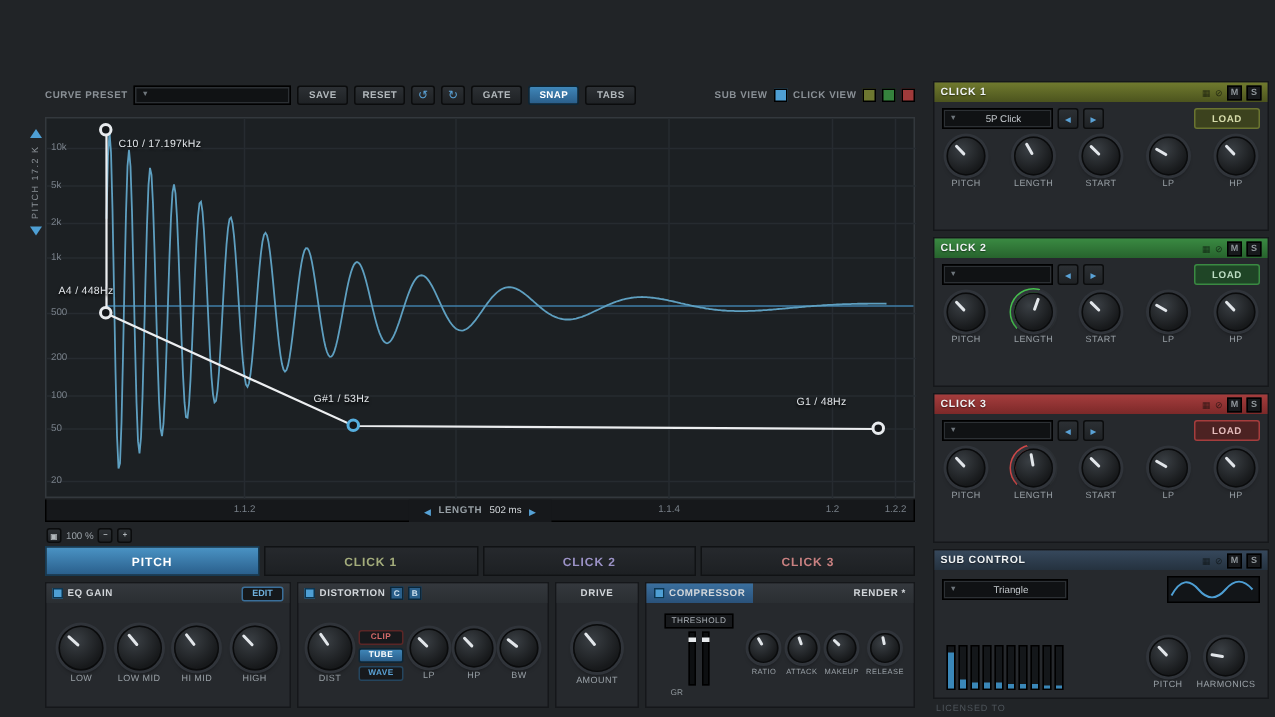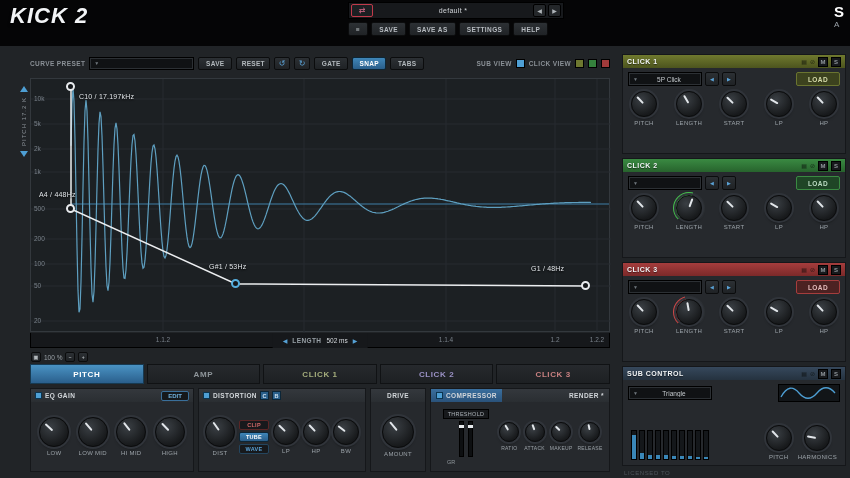--- a/index.html
+++ b/index.html
@@ -130,42 +130,20 @@
 .mslot{width:6px;height:30px;background:#14171a;border:1px solid #000;position:relative;}
 .mfill{position:absolute;left:0;right:0;bottom:0;background:#3a87b8;}
 .sub-spacer{flex:1;}
 .license{position:absolute;left:624px;top:470px;font-size:6px;color:#4e555b;letter-spacing:.6px;}
 </style>
 </head>
 <body>
 
 <div class="app">
 
-  <div class="topbar">
-    <div class="logo">KICK 2</div>
-    <div class="preset-strip">
-      <div class="loop-btn">⇄</div>
-      <div class="preset-display">default *</div>
-      <div class="pstrip-arrows">
-        <div class="pbtn">◀</div>
-        <div class="pbtn">▶</div>
-      </div>
-    </div>
-    <div class="menu-row">
-      <div class="mbtn">≡</div>
-      <div class="mbtn">SAVE</div>
-      <div class="mbtn">SAVE AS</div>
-      <div class="mbtn">SETTINGS</div>
-      <div class="mbtn">HELP</div>
-    </div>
-    <div class="brand">
-      <div class="brand-s">S</div>
-      <div class="brand-a">A</div>
-    </div>
-  </div>
 
   <div class="curve-toolbar">
     <span class="ct-label">CURVE PRESET</span>
     <div class="dd ct-dd">
       <span class="caret">▼</span>
       <span class="ddval"></span>
     </div>
     <div class="btn ct-btn">SAVE</div>
     <div class="btn ct-btn">RESET</div>
     <div class="btn ct-ico">↺</div>
@@ -245,21 +223,20 @@
 
   <div class="zoom-row">
     <div class="btn zbtn">▣</div>
     <span class="zval">100 %</span>
     <div class="btn zbtn">−</div>
     <div class="btn zbtn">+</div>
   </div>
 
   <div class="tabs">
     <div class="tab active">PITCH</div>
-    <div class="tab">AMP</div>
     <div class="tab tc1">CLICK 1</div>
     <div class="tab tc2">CLICK 2</div>
     <div class="tab tc3">CLICK 3</div>
   </div>
 
   <div class="fxrow">
 
     <div class="panel" style="width:164px">
       <div class="phead">
         <span class="psq"></span>

